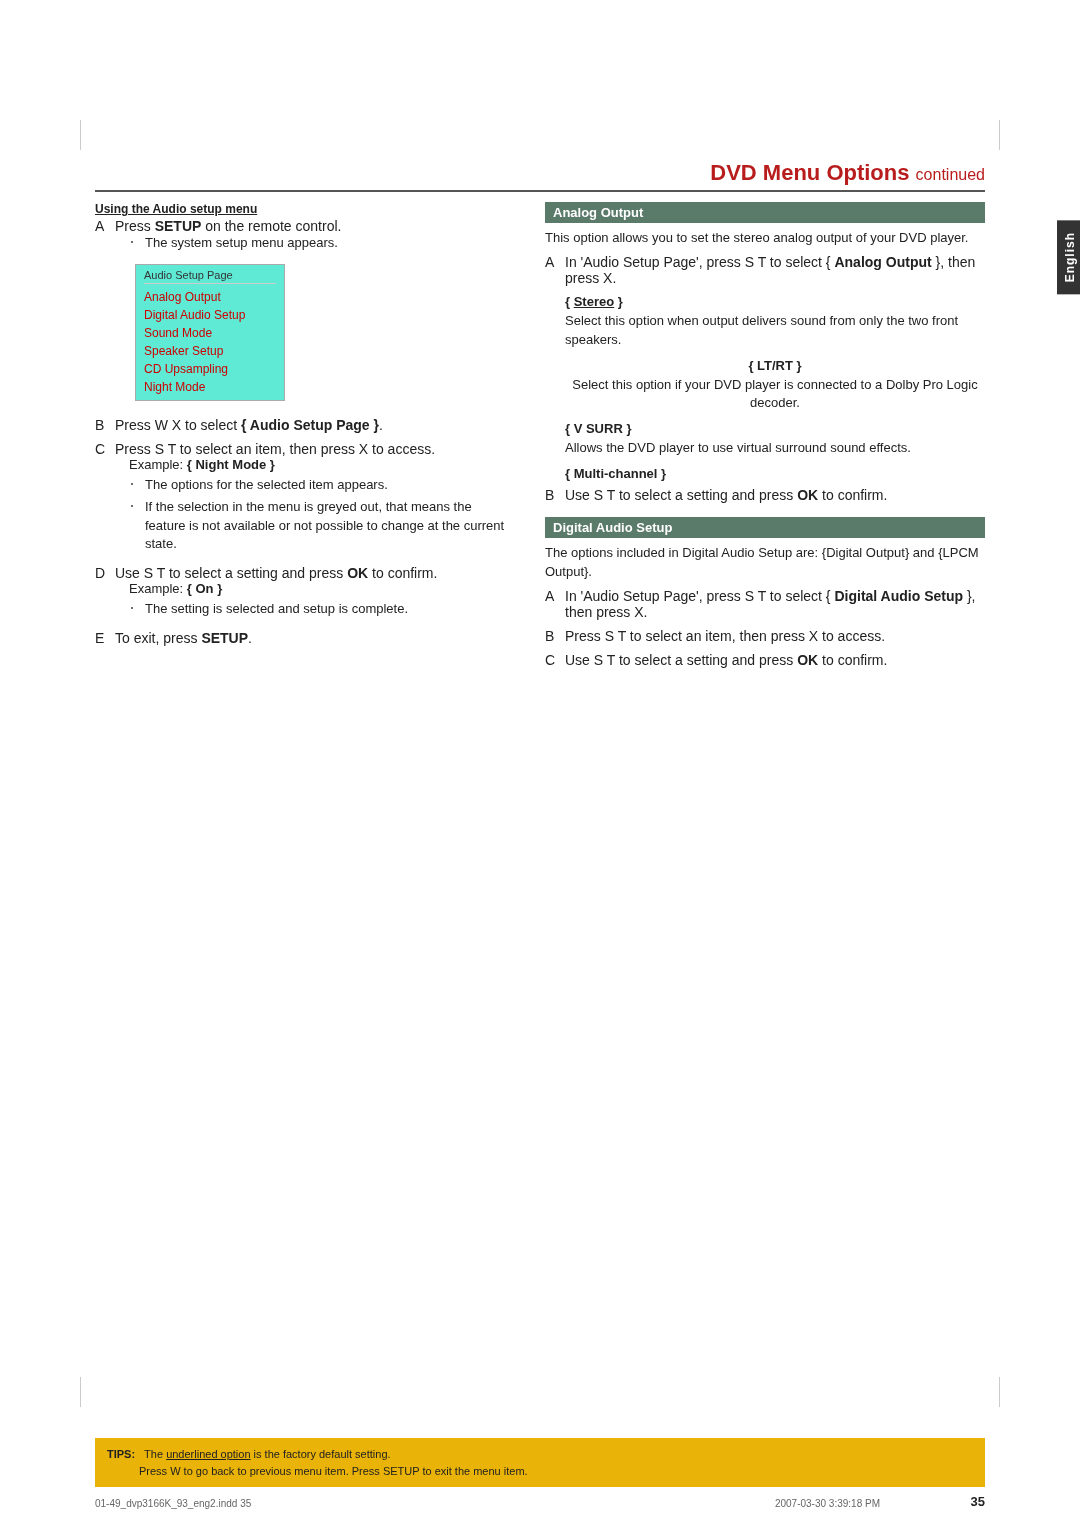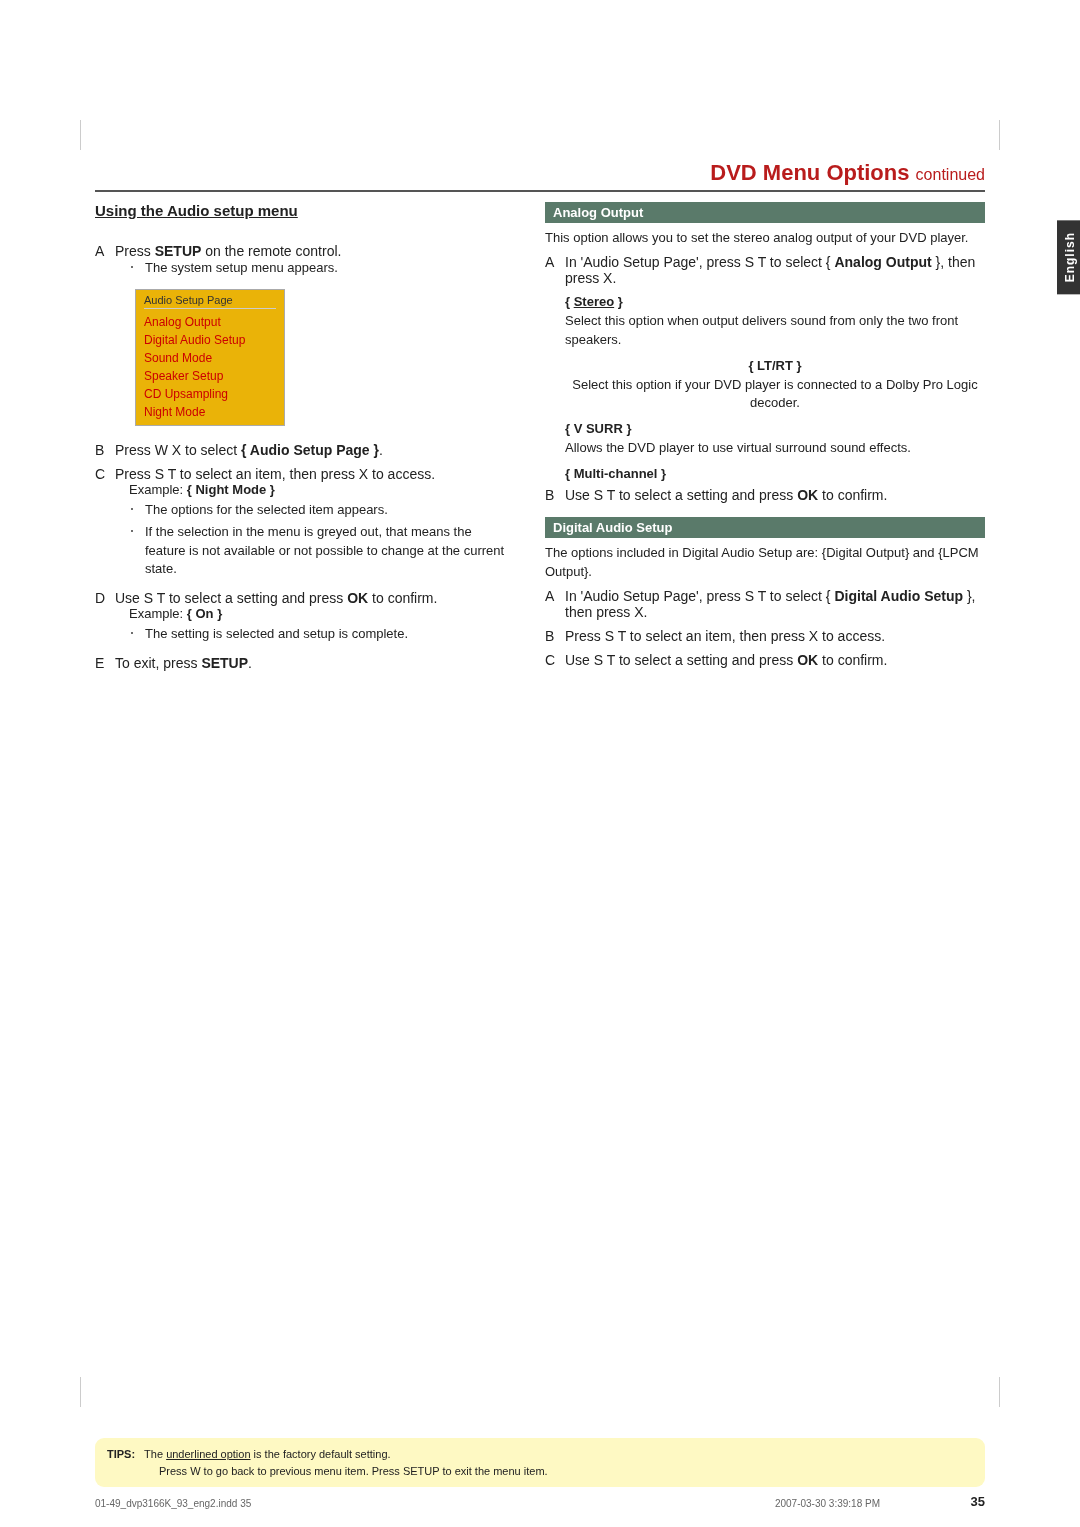--- a/index.html
+++ b/index.html
@@ -108,24 +108,24 @@
       flex: 1;
       max-width: 420px;
     }
 
     .col-right {
       flex: 1;
     }
 
     
     .section-heading {
-      font-size: 15px;
+      font-size: 12px;
       font-weight: bold;
       text-decoration: underline;
-      margin-bottom: 24px;
+      margin-bottom: 2px;
     }
 
     
     .step {
       margin-bottom: 8px;
       display: flex;
       gap: 6px;
     }
     .step-letter {
       font-weight: normal;
@@ -137,21 +137,21 @@
     .step-content strong {
       font-weight: bold;
     }
 
     
     .menu-table {
       border: 1px solid #aaa;
       margin: 8px 0 8px 20px;
       padding: 4px 8px;
       font-size: 12px;
-      background: #eab308;
+      background: #5eead4;
       display: inline-block;
       min-width: 150px;
     }
     .menu-table .menu-header {
       font-size: 11px;
       color: #333;
       border-bottom: 1px solid #ccc;
       margin-bottom: 4px;
       padding-bottom: 2px;
     }
@@ -216,25 +216,24 @@
       line-height: 1.45;
       margin-bottom: 6px;
     }
 
     
     .tips-bar {
       position: absolute;
       bottom: 40px;
       left: 95px;
       right: 95px;
-      background: #fef9c3;
+      background: #eab308;
       padding: 8px 12px;
       font-size: 11px;
       line-height: 1.5;
-      border-radius: 9px;
     }
     .tips-bar .tips-label {
       font-weight: bold;
     }
     .tips-bar .tips-underline {
       text-decoration: underline;
     }
 
     
     .page-number {
@@ -422,21 +421,21 @@
 
       </div>
 
     </div>
 
   </div>
 
   <div class="tips-bar">
     <span class="tips-label">TIPS:</span>&nbsp;&nbsp;
     <span>The <span class="tips-underline">underlined option</span> is the factory default setting.</span><br>
-    <span style="margin-left:52px;">Press  W to go back to previous menu item. Press SETUP to exit the menu item.</span>
+    <span style="margin-left:32px;">Press  W to go back to previous menu item. Press SETUP to exit the menu item.</span>
   </div>
 
   <div class="page-number">35</div>
 
   <div class="footer-left">01-49_dvp3166K_93_eng2.indd  35</div>
   <div class="footer-right">2007-03-30  3:39:18 PM</div>
 
 </div>
 
 </body></html>

